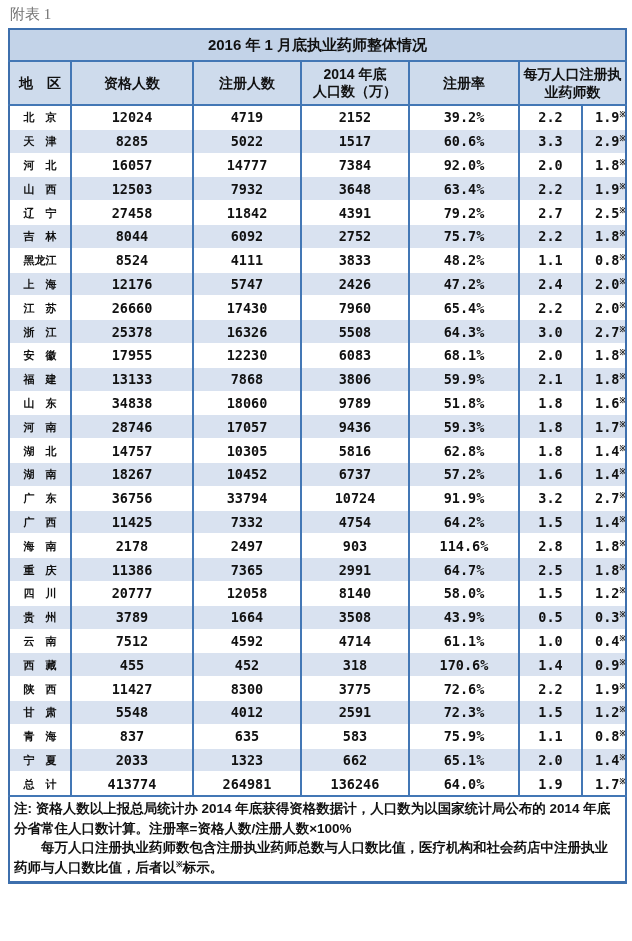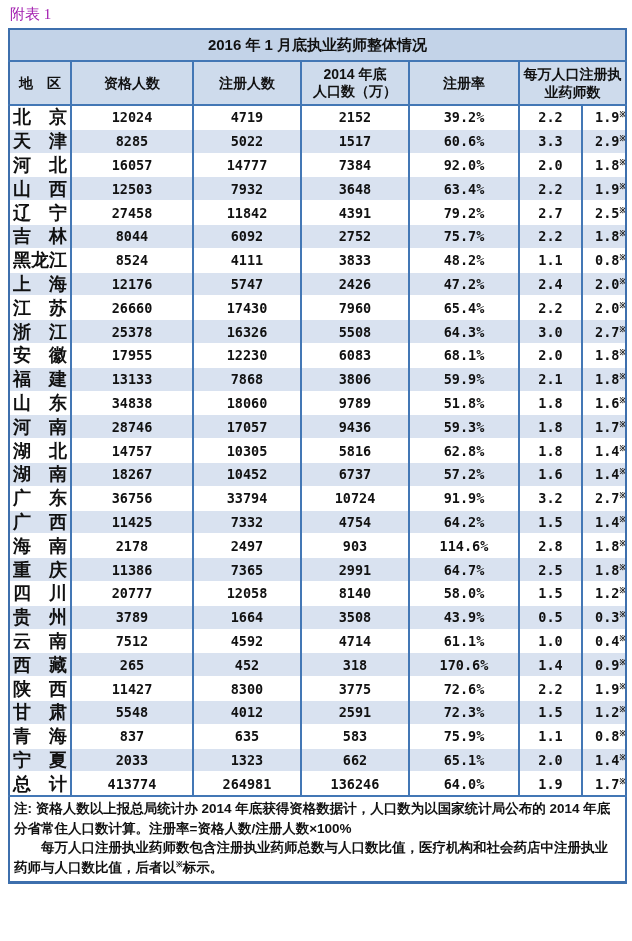--- a/index.html
+++ b/index.html
@@ -14,21 +14,21 @@
   body{
     width:632px;min-height:941px;
     font-family:"Liberation Sans",sans-serif;
     color:var(--text);
     -webkit-font-smoothing:antialiased;
   }
   .doc-label{
     font-family:"Liberation Serif",serif;
     font-size:15px;
     margin:5px 0 4px 10px;
-    color:#a21caf;
+    color:#737373;
   }
   table.main{
     border-collapse:collapse;
     table-layout:fixed;
     width:617px;
     margin-left:8px;
     border:2px solid var(--outer);
     border-bottom-width:3px;
   }
   col.c-region{width:62px;}
@@ -71,21 +71,21 @@
   }
   tbody td:last-child{border-right:none;padding-left:12px;}
   tbody tr:nth-child(even) td{background:var(--alt-bg);}
   tbody tr:nth-child(odd) td{background:#FFFFFF;}
   tbody tr:last-child td{border-bottom:2px solid var(--border);}
   .cell-num{
     font-family:"DejaVu Sans Mono",monospace;
     font-size:13.5px;
     letter-spacing:0;
   }
-  .cell-region{font-size:18px;}
+  .cell-region{font-size:11px;}
   sup{
     font-size:8px;
     vertical-align:super;
     line-height:0;
   }
   .footnote-row td{
     background:#FFFFFF;
     text-align:left;
     font-size:13.5px;
     line-height:19.5px;
@@ -331,21 +331,21 @@
         <td class="cell-region">云　南</td>
         <td class="cell-num">7512</td>
         <td class="cell-num">4592</td>
         <td class="cell-num">4714</td>
         <td class="cell-num">61.1%</td>
         <td class="cell-num">1.0</td>
         <td class="cell-num">0.4<sup>※</sup></td>
       </tr>
       <tr>
         <td class="cell-region">西　藏</td>
-        <td class="cell-num">265</td>
+        <td class="cell-num">455</td>
         <td class="cell-num">452</td>
         <td class="cell-num">318</td>
         <td class="cell-num">170.6%</td>
         <td class="cell-num">1.4</td>
         <td class="cell-num">0.9<sup>※</sup></td>
       </tr>
       <tr>
         <td class="cell-region">陕　西</td>
         <td class="cell-num">11427</td>
         <td class="cell-num">8300</td>

